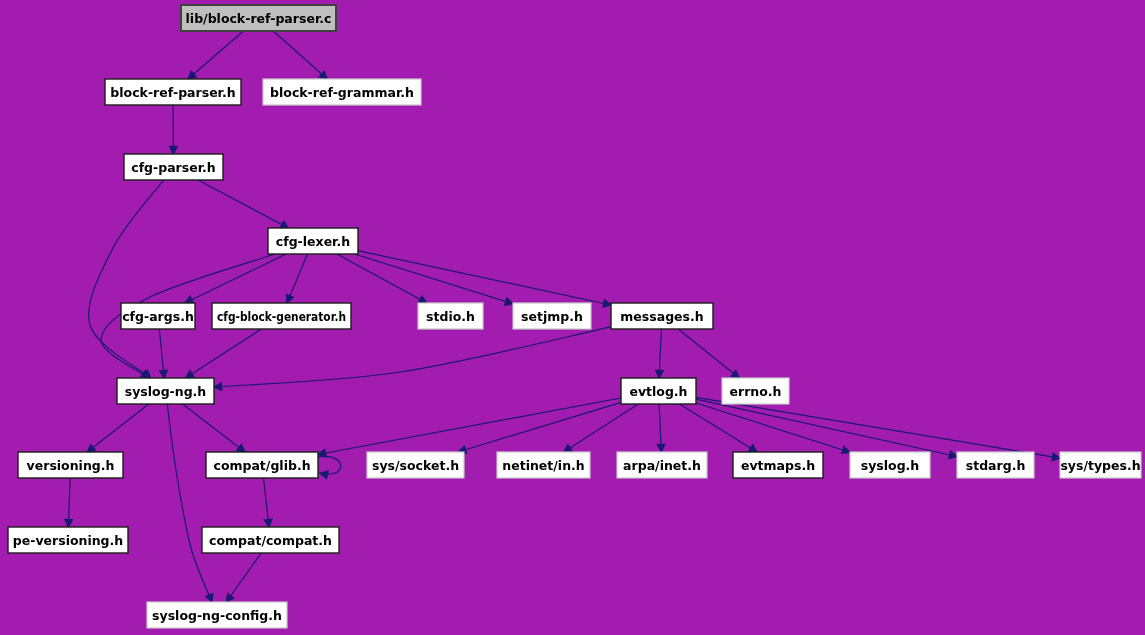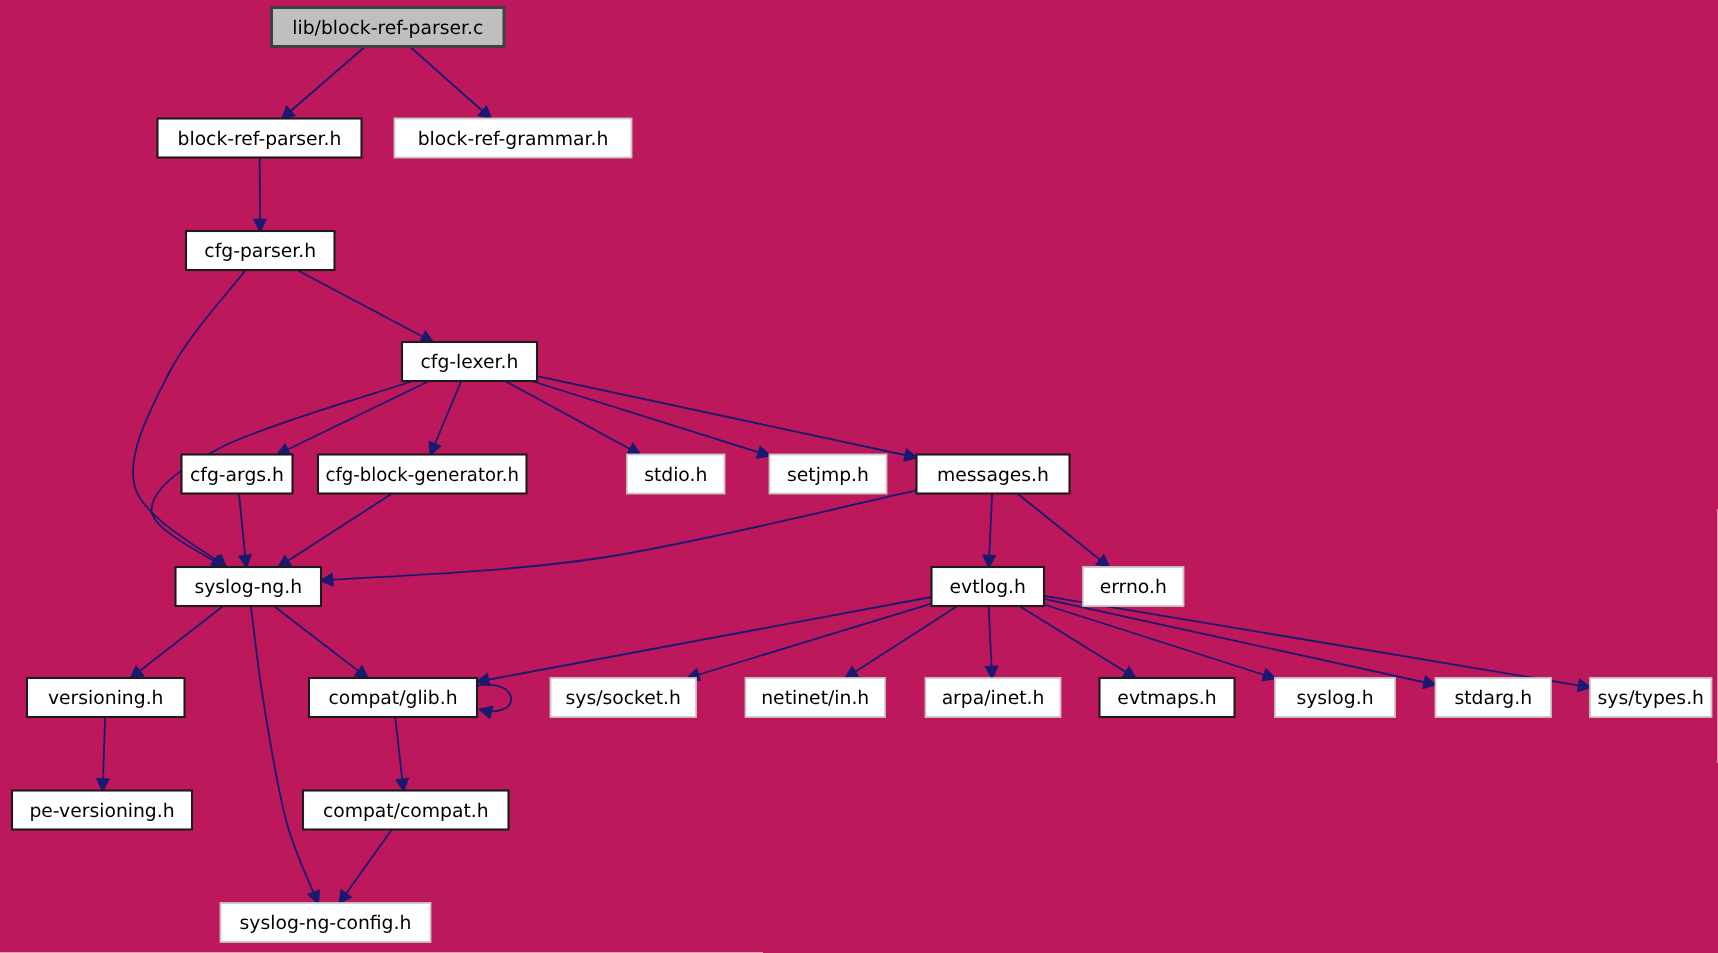--- a/index.html
+++ b/index.html
@@ -20,21 +20,21 @@
   .node-rect.main { stroke-width: 2px; }
   .node-label {
     font-family: "DejaVu Sans", "Liberation Sans", sans-serif;
     font-size: 12.5px;
   }
   .node { cursor: pointer; }
 </style>
 </head>
 <body>
 
-<div id="canvas" style="background: #be185d;">
+<div id="canvas" style="background: #a21caf; font-weight: bold;">
   <svg id="graph" width="1145" height="635" viewBox="0 0 1145 635" xmlns="http://www.w3.org/2000/svg">
     <defs>
       <marker id="arrow" viewBox="0 0 10 10" refX="8.5" refY="5" markerWidth="10" markerHeight="8" orient="auto">
         <path d="M0,0 L10,5 L0,10 z" fill="#191970"></path>
       </marker>
     </defs>
     <g id="edges-layer">
         <path d="M243.5,31.0 L188.0,79.0" class="edge" stroke="#191970" marker-end="url(#arrow)"></path>
         <path d="M273.2,31.0 L327.3,79.0" class="edge" stroke="#191970" marker-end="url(#arrow)"></path>
         <path d="M173.1,105.0 L173.4,154.0" class="edge" stroke="#191970" marker-end="url(#arrow)"></path>

